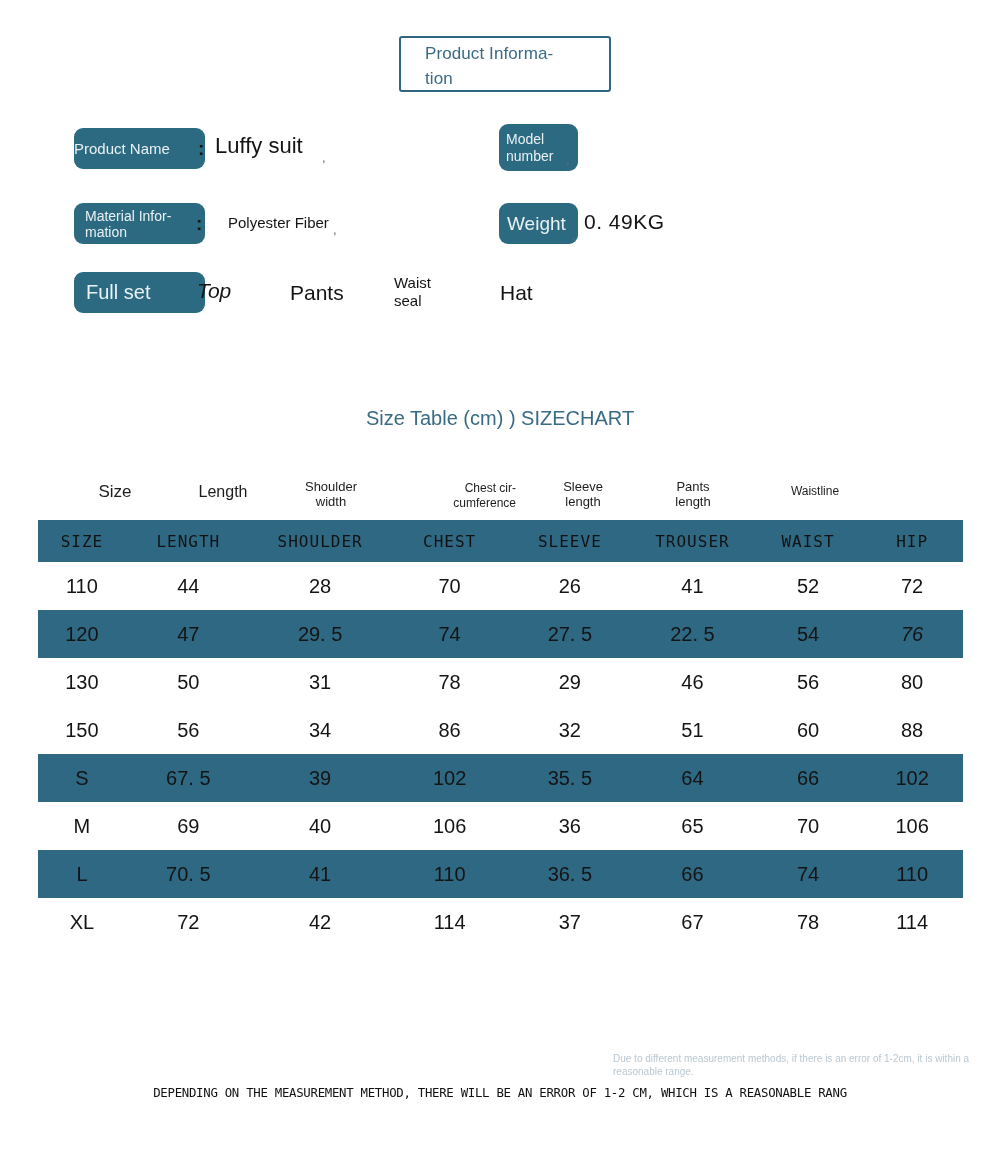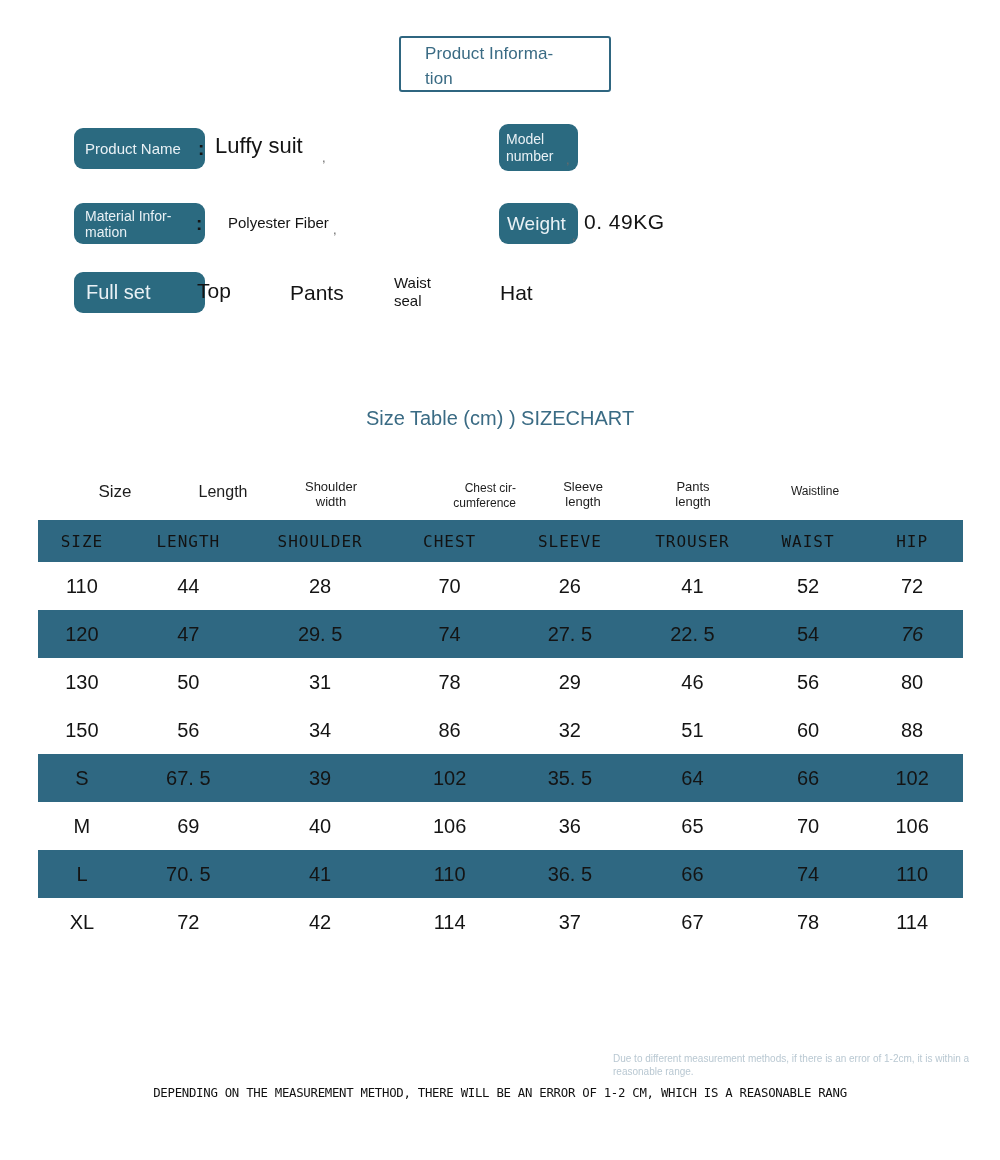--- a/index.html
+++ b/index.html
@@ -46,21 +46,21 @@
     border-radius: 9px;
     color: #e9f1f5;
     display: flex;
     align-items: center;
     box-sizing: border-box;
   }
   .pill span { display: block; }
 
   .pill-product-name {
     left: 74px; top: 128px; width: 131px; height: 41px;
-    padding-left: 11px; font-size: 15px;
+    font-size: 15px;
   }
   .pill-material {
     left: 74px; top: 203px; width: 131px; height: 41px;
     padding-left: 11px; font-size: 14px; line-height: 16px;
   }
   .pill-fullset {
     left: 74px; top: 272px; width: 131px; height: 41px;
     padding-left: 12px; font-size: 20px;
   }
   .pill-model {
@@ -92,21 +92,21 @@
     position: absolute;
     font-size: 13px;
     color: #6a6a6a;
   }
 
   
   .fullset-item {
     position: absolute;
     color: #141414;
   }
-  .fs-top   { left: 197px; top: 279px; font-size: 21px; }
+  .fs-top   { left: 197px; top: 279px; font-size: 21px; font-style: italic; }
   .fs-pants { left: 290px; top: 281px; font-size: 21px; }
   .fs-waist { left: 394px; top: 274px; font-size: 15px; line-height: 18px; width: 60px; }
   .fs-hat   { left: 500px; top: 281px; font-size: 21px; }
 
   
   .size-chart-title {
     position: absolute;
     left: 0; top: 407px;
     width: 1000px;
     text-align: center;

